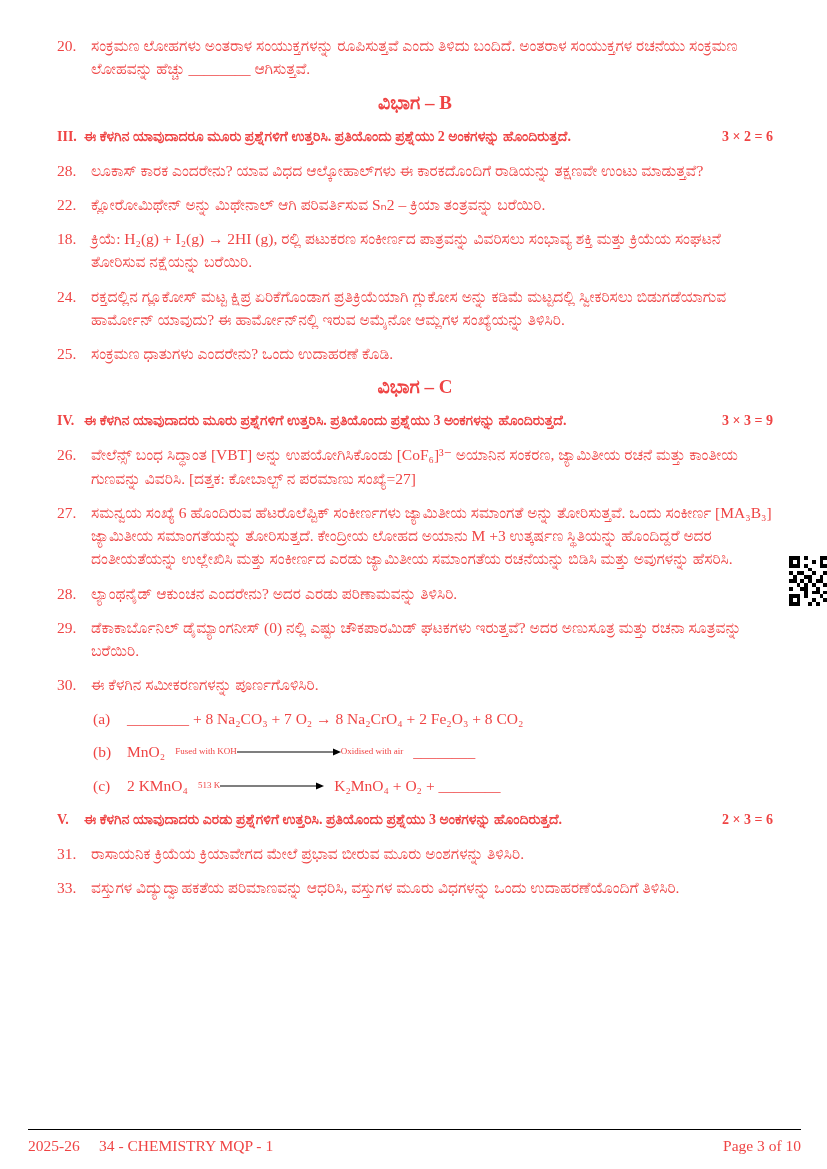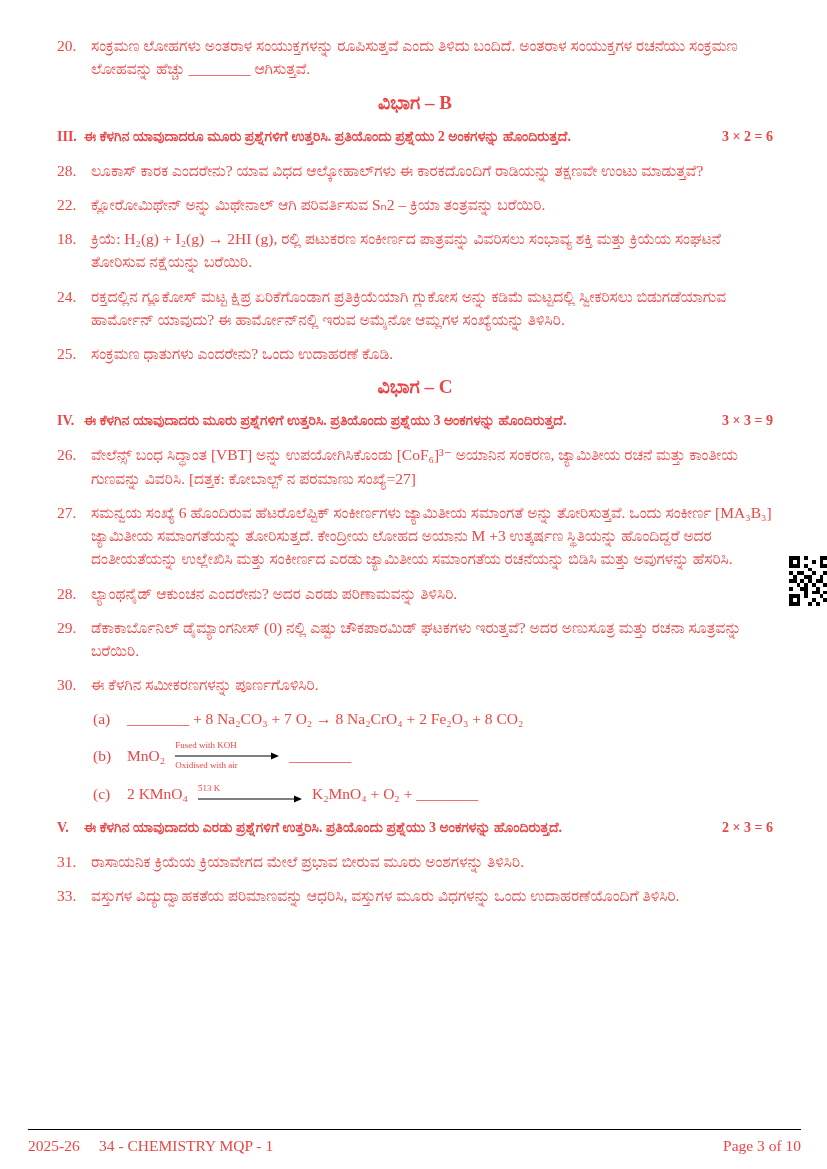--- a/index.html
+++ b/index.html
@@ -11,21 +11,21 @@
   }
   .content { position:absolute; top:34px; left:57px; right:54px; }
   .q { display:flex; gap:7px; margin-bottom:11px; font-size:15.5px; line-height:1.5; }
   .qnum { flex:none; min-width:27px; }
   .qtext { flex:1; }
   .section-title { text-align:center; font-weight:bold; font-size:19px; margin:4px 0 12px; }
   .instr { display:flex; position:relative; font-weight:bold; font-size:14px; line-height:1.5; margin-bottom:12px; }
   .instr .marks { position:absolute; right:0; bottom:0; font-weight:bold; }
   .eq { display:flex; align-items:center; gap:10px; margin:2px 0 12px 36px; font-size:15.5px; line-height:1.4; }
   .eq-label { flex:none; min-width:24px; }
-  .rxn-arrow { display:inline-flex; flex-direction:column; align-items:flex-start; line-height:1.1; }
+  .rxn-arrow { display:inline-flex; flex-direction:row; align-items:flex-end; line-height:1.1; }
   .arrow-top, .arrow-bottom { font-size:9px; white-space:nowrap; }
   .arrow-svg { display:block; margin:1px 0; }
   .qr { position:absolute; top:556px; right:-5px; width:44px; height:50px; }
   .footer {
     position:absolute; left:28px; right:26px; bottom:14px;
     border-top:1.6px solid #000; padding-top:7px;
     display:flex; justify-content:space-between;
     font-size:15.5px; white-space:pre;
   }
 </style>

